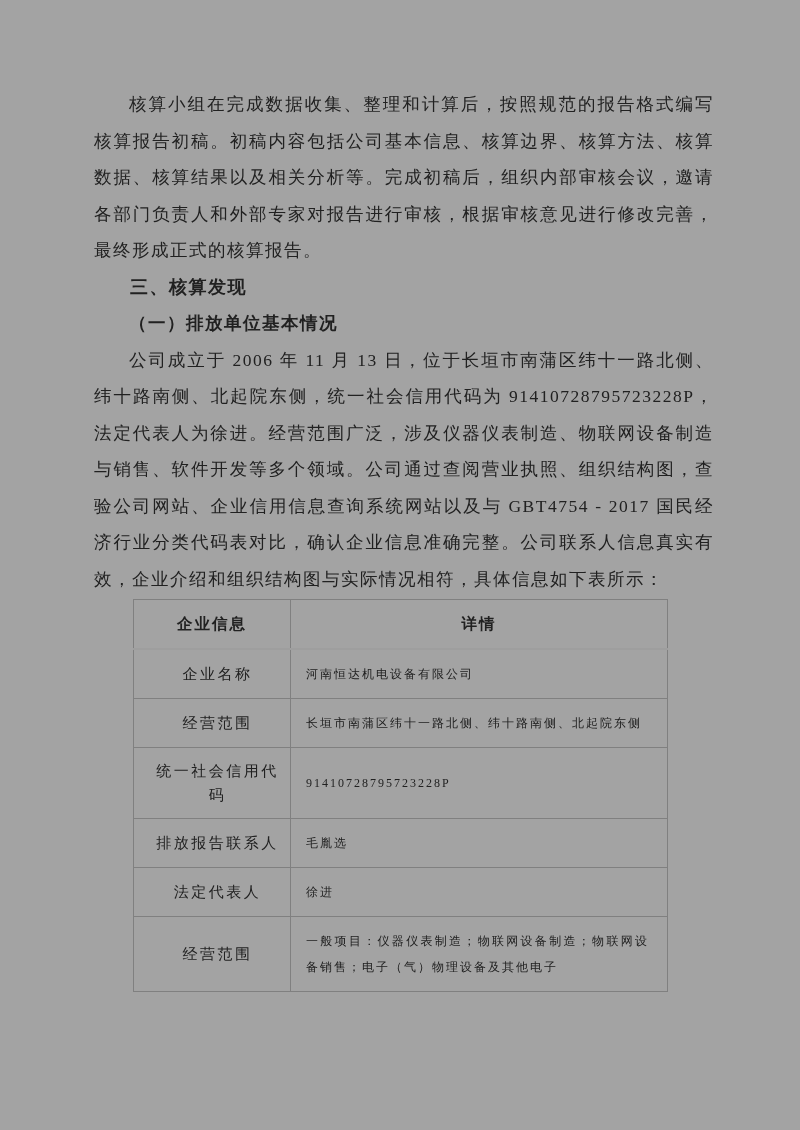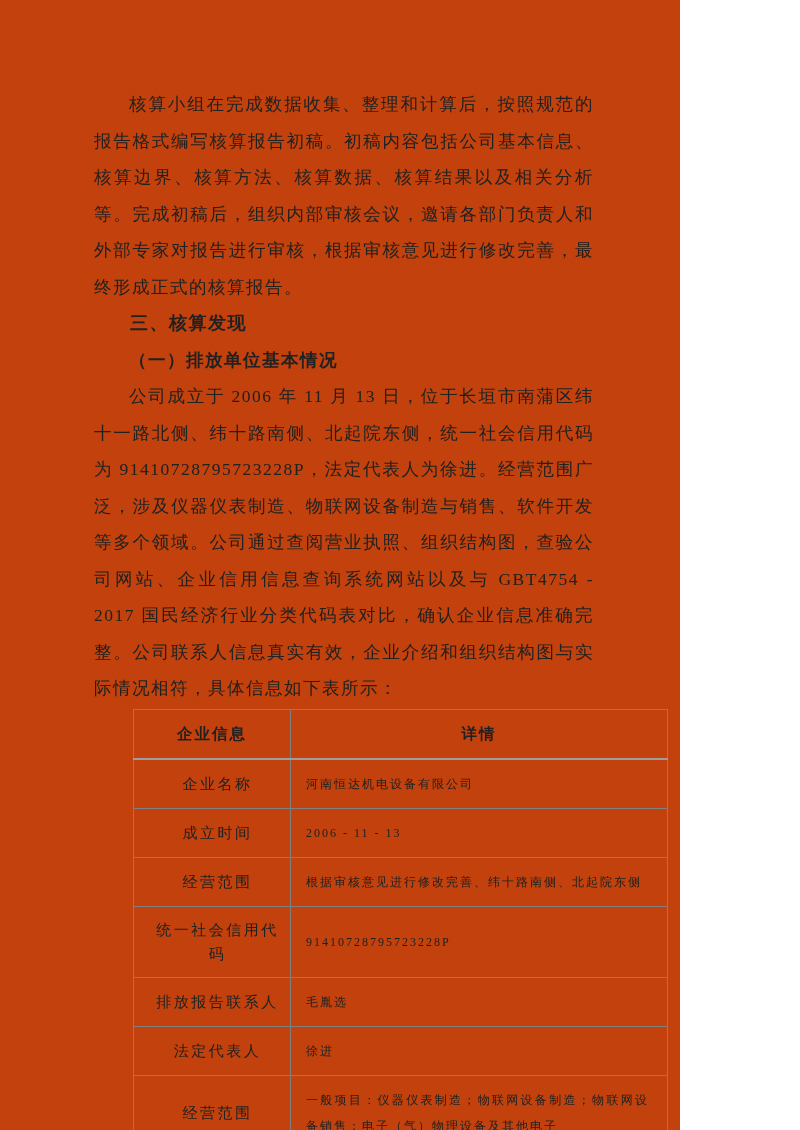--- a/index.html
+++ b/index.html
@@ -8,25 +8,25 @@
     background: #ffffff;
   }
   body {
     width: 800px;
     height: 1130px;
     font-family: "Liberation Serif", "DejaVu Serif", serif;
     color: #212121;
   }
   .page {
     box-sizing: border-box;
-    width: 680px;
+    width: 800px;
     height: 1130px;
     padding: 86px 86px 0 94px;
     overflow: hidden;
-    background: #c2410c;
+    background: #a3a3a3;
   }
   .body-text {
     margin: 0;
     font-size: 17.5px;
     line-height: 36.5px;
     letter-spacing: 1.5px;
     text-align: justify;
     text-justify: inter-character;
     text-indent: 2em;
   }
@@ -108,26 +108,22 @@
         <th>企业信息</th>
         <th>详情</th>
       </tr>
     </thead>
     <tbody>
       <tr>
         <td class="cell-label">企业名称</td>
         <td class="cell-value">河南恒达机电设备有限公司</td>
       </tr>
       <tr>
-        <td class="cell-label">成立时间</td>
-        <td class="cell-value">2006 - 11 - 13</td>
-      </tr>
-      <tr>
         <td class="cell-label">经营范围</td>
-        <td class="cell-value">根据审核意见进行修改完善、纬十路南侧、北起院东侧</td>
+        <td class="cell-value">长垣市南蒲区纬十一路北侧、纬十路南侧、北起院东侧</td>
       </tr>
       <tr>
         <td class="cell-label">统一社会信用代码</td>
         <td class="cell-value">91410728795723228P</td>
       </tr>
       <tr>
         <td class="cell-label">排放报告联系人</td>
         <td class="cell-value">毛胤选</td>
       </tr>
       <tr>

